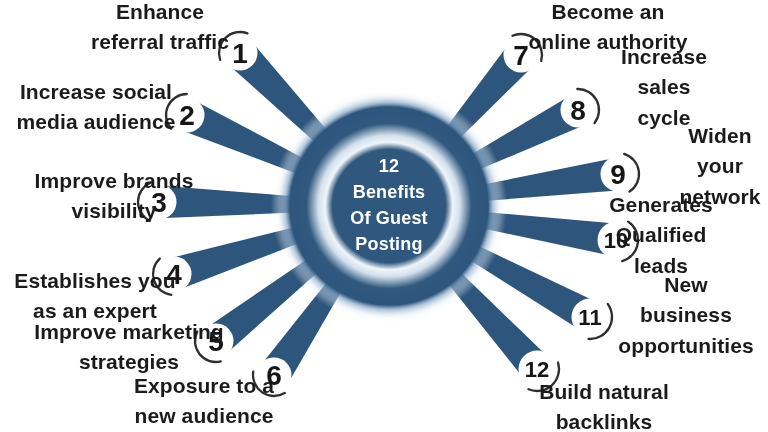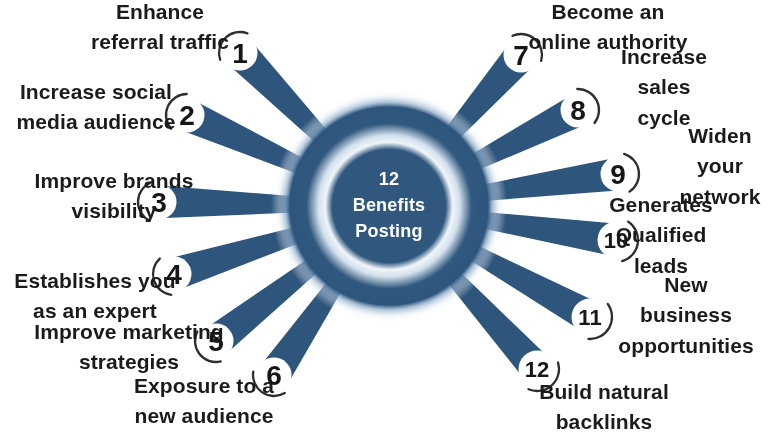--- a/index.html
+++ b/index.html
@@ -157,15 +157,16 @@
 Qualified leads</div>
       <div class="item-label" style="left: 686px; top: 316px;">New business
 opportunities</div>
       <div class="item-label" style="left: 604px; top: 399px; margin-top: 8px;">Build natural
 backlinks</div>
     </div>
 
   <div class="center-text">
     <div>12</div>
     <div>Benefits</div>
+    <div>Of Guest</div>
     <div>Posting</div>
   </div>
 </div>
 
 </body></html>

